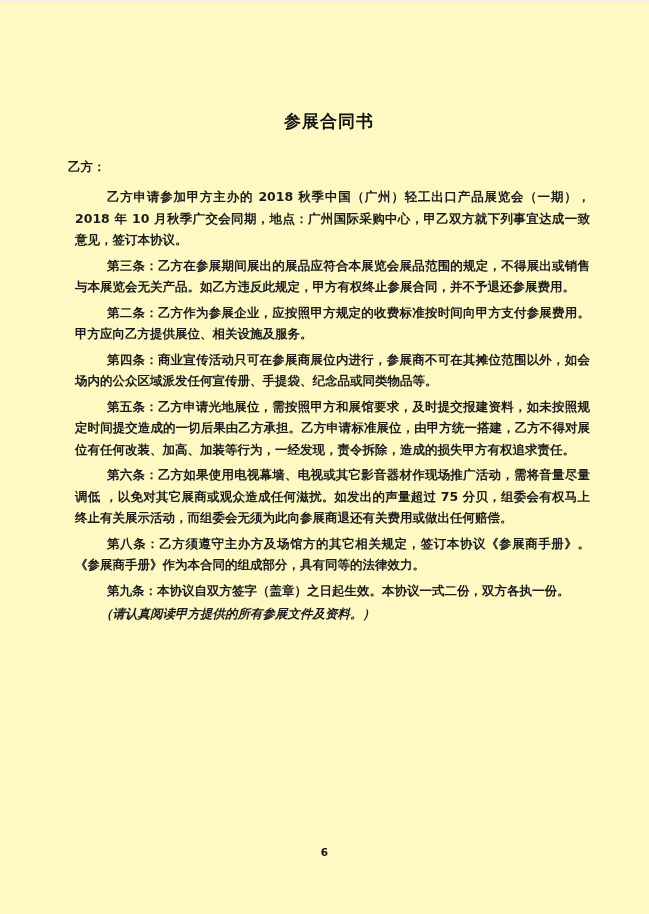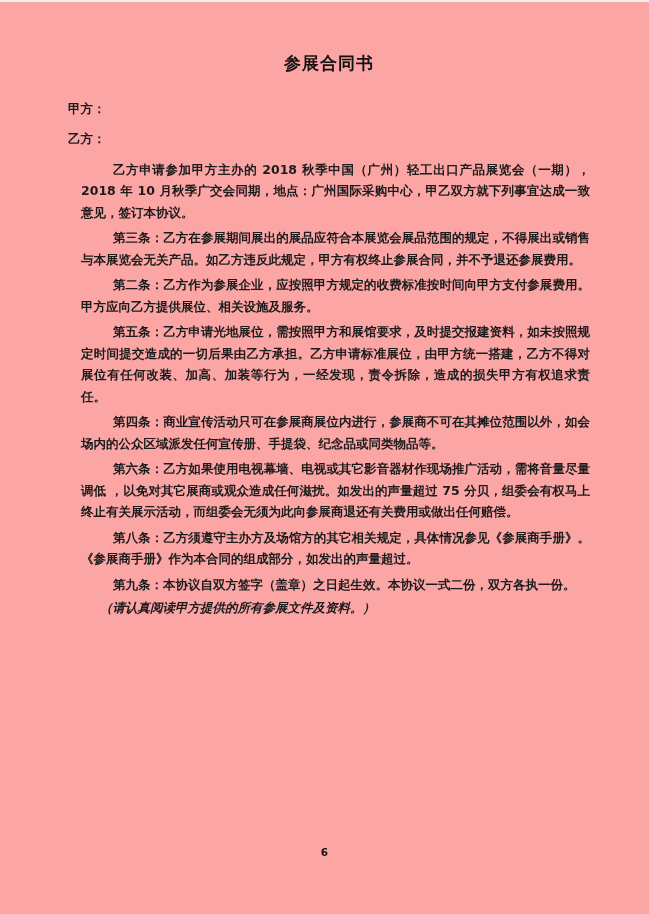--- a/index.html
+++ b/index.html
@@ -5,43 +5,43 @@
   html, body {
     margin: 0;
     padding: 0;
     background: #ffffff;
   }
   .page {
     position: relative;
     width: 649px;
     height: 914px;
     box-sizing: border-box;
-    background: #fca5a5;
+    background: #fef9c3;
     border-top: 2px solid #f0f0f0;
-    padding: 51px 59px 0 68px;
+    padding: 109px 59px 0 68px;
     font-family: "DejaVu Sans", "Liberation Sans", sans-serif;
     font-weight: 700;
     font-size: 12.5px;
     line-height: 21.5px;
     color: #1b1b1b;
     overflow: hidden;
   }
   .doc-title {
     margin: 0 0 23px 0;
     font-size: 17px;
     font-weight: 700;
     text-align: center;
     letter-spacing: 1px;
     color: #111111;
   }
   .party-line {
     margin: 0 0 9px 0;
   }
   .para {
-    margin: 0 0 4px 13px;
+    margin: 0 0 4px 7px;
     text-indent: 32px;
     text-align: justify;
   }
   .note-line {
     margin: 3px 0 0 0;
     text-indent: 32px;
     font-style: italic;
     font-family: Liberation Mono, monospace;
   }
   .page-number {
@@ -55,41 +55,40 @@
     color: #111111;
   }
 </style>
 </head>
 <body>
 
 <div class="page">
 
   <h1 class="doc-title">参展合同书</h1>
 
-  <p class="party-line">甲方：</p>
 
   <p class="party-line">乙方：</p>
 
   <p class="para">乙方申请参加甲方主办的 2018 秋季中国（广州）轻工出口产品展览会（一期），2018 年 10 月秋季广交会同期，地点：广州国际采购中心，甲乙双方就下列事宜达成一致意见，签订本协议。</p>
 
   <div id="clauses">
 
   <p class="para"><span>第三条：</span><span>乙方在参展期间展出的展品应符合本展览会展品范围的规定，不得展出或销售与本展览会无关产品。如乙方违反此规定，甲方有权终止参展合同，并不予退还参展费用。</span></p>
 
   <p class="para"><span>第二条：</span><span>乙方作为参展企业，应按照甲方规定的收费标准按时间向甲方支付参展费用。甲方应向乙方提供展位、相关设施及服务。</span></p>
 
 
+  <p class="para"><span>第四条：</span><span>商业宣传活动只可在参展商展位内进行，参展商不可在其摊位范围以外，如会场内的公众区域派发任何宣传册、手提袋、纪念品或同类物品等。</span></p>
+
   <p class="para"><span>第五条：</span><span>乙方申请光地展位，需按照甲方和展馆要求，及时提交报建资料，如未按照规定时间提交造成的一切后果由乙方承担。乙方申请标准展位，由甲方统一搭建，乙方不得对展位有任何改装、加高、加装等行为，一经发现，责令拆除，造成的损失甲方有权追求责任。</span></p>
-
-  <p class="para"><span>第四条：</span><span>商业宣传活动只可在参展商展位内进行，参展商不可在其摊位范围以外，如会场内的公众区域派发任何宣传册、手提袋、纪念品或同类物品等。</span></p>
 
   <p class="para"><span>第六条：</span><span>乙方如果使用电视幕墙、电视或其它影音器材作现场推广活动，需将音量尽量调低 ，以免对其它展商或观众造成任何滋扰。如发出的声量超过 75 分贝，组委会有权马上终止有关展示活动，而组委会无须为此向参展商退还有关费用或做出任何赔偿。</span></p>
 
 
-  <p class="para"><span>第八条：</span><span>乙方须遵守主办方及场馆方的其它相关规定，具体情况参见《参展商手册》。《参展商手册》作为本合同的组成部分，如发出的声量超过。</span></p>
+  <p class="para"><span>第八条：</span><span>乙方须遵守主办方及场馆方的其它相关规定，签订本协议《参展商手册》。《参展商手册》作为本合同的组成部分，具有同等的法律效力。</span></p>
 
   <p class="para"><span>第九条：</span><span>本协议自双方签字（盖章）之日起生效。本协议一式二份，双方各执一份。</span></p>
 </div>
 
   <p class="note-line">（请认真阅读甲方提供的所有参展文件及资料。）</p>
 
   <div class="page-number">6</div>
 
 </div>
 

